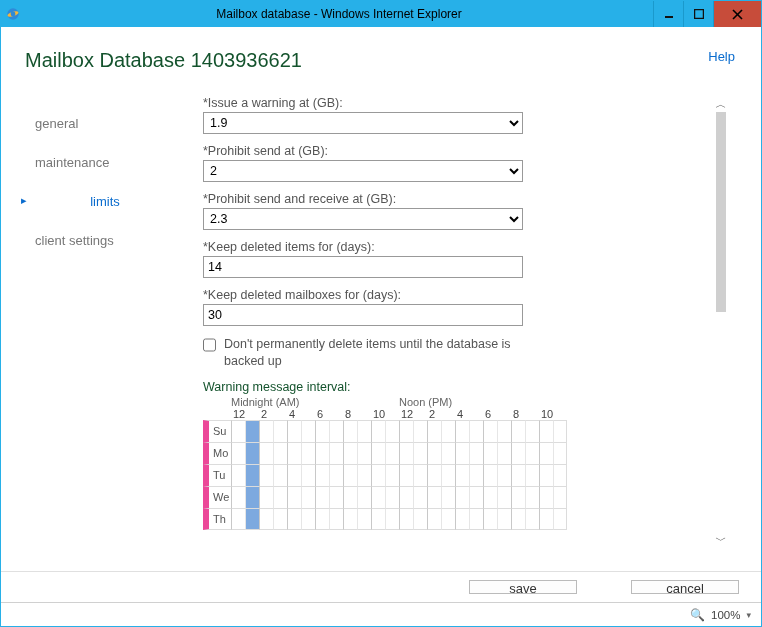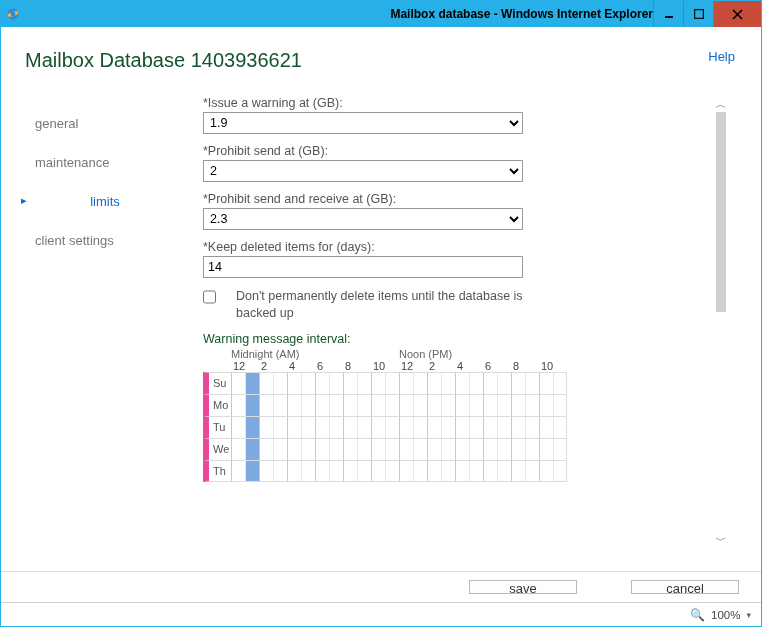--- a/index.html
+++ b/index.html
@@ -1,39 +1,39 @@
 <!DOCTYPE html>
 <html><head>
 <meta charset="utf-8">
 <style>
   * { box-sizing: border-box; margin: 0; padding: 0; }
   body { font-family: "Segoe UI", Arial, sans-serif; background: #fff; width: 762px; height: 627px; overflow: hidden; }
   .window { width: 762px; height: 627px; border: 1px solid #27b0e8; display: flex; flex-direction: column; background: #fff; }
   .titlebar { height: 26px; background: #27b0e8; display: flex; align-items: stretch; color: #222; font-size: 12px; }
   .titlebar .favicon { width: 24px; display: flex; align-items: center; justify-content: center; }
-  .titlebar .title { flex: 1; text-align: right; line-height: 26px; color: #000; font-weight: bold; }
+  .titlebar .title { flex: 1; text-align: center; line-height: 26px; color: #000; }
   .titlebar .btns { display: flex; }
   .titlebar .btn { width: 30px; border-left: 1px solid #1a99cc; display: flex; align-items: center; justify-content: center; background: #27b0e8; }
   .titlebar .btn.close { background: #c74c3a; color: #fff; width: 48px; }
   .titlebar .btn svg { display: block; }
   .chrome-gap { height: 8px; background: #fff; }
   .content { flex: 1; position: relative; padding: 14px 24px 0 24px; overflow: hidden; }
   .help { position: absolute; top: 14px; right: 26px; color: #0a6cce; font-size: 13px; cursor: pointer; }
   .page-title { font-size: 20px; font-weight: 400; color: #14532d; margin-bottom: 24px; }
   .body-row { display: flex; gap: 28px; height: calc(100% - 70px); position: relative; }
   .sidebar { width: 150px; flex-shrink: 0; font-size: 13px; color: #777; }
   .sidebar .item { padding: 4px 0 4px 10px; cursor: pointer; position: relative; margin-top: 16px; }
   .sidebar .item.selected { color: #0a6cce; text-align: center; }
   .sidebar .item.selected::before { content: "▸"; position: absolute; left: -4px; top: 4px; font-size: 11px; color: #0a6cce; }
   .main { flex: 1; font-size: 12.5px; color: #444; padding-right: 40px; overflow: hidden; }
   .field { margin-bottom: 10px; }
   .field label { display: block; margin-bottom: 2px; color: #555; }
   .field select, .field input[type=text] { width: 320px; height: 22px; border: 1px solid #999; font-size: 12.5px; padding: 0 4px; font-family: inherit; background: #fff; }
   .field select { padding: 0 2px; }
-  .checkbox-row { display: flex; align-items: flex-start; gap: 20px; margin: 6px 0 10px 0; max-width: 330px; }
+  .checkbox-row { display: flex; align-items: flex-start; gap: 8px; margin: 6px 0 10px 0; max-width: 330px; }
   .checkbox-row input { margin-top: 2px; width: 14px; height: 14px; accent-color: #555; }
   .checkbox-row span { color: #555; line-height: 1.35; }
   .interval-label { margin-bottom: 2px; color: #14532d; }
   .schedule { margin-top: 2px; }
   .schedule .top-labels { display: flex; font-size: 11px; color: #666; }
   .schedule .top-labels .dayhdr { width: 28px; }
   .schedule .top-labels .half { width: 168px; }
   .schedule .hours { display: flex; font-size: 11px; color: #444; }
   .schedule .hours .dayhdr { width: 28px; }
   .schedule .hours .h { width: 28px; text-align: left; padding-left: 2px; }
@@ -110,20 +110,24 @@
           <select><option>2</option></select>
         </div>
         <div class="field">
           <label>*Prohibit send and receive at (GB):</label>
           <select><option>2.3</option></select>
         </div>
         <div class="field">
           <label>*Keep deleted items for (days):</label>
           <input type="text" value="14" style="">
         </div>
+        <div class="field">
+          <label>*Keep deleted mailboxes for (days):</label>
+          <input type="text" value="30" style="">
+        </div>
         <div class="checkbox-row">
           <input type="checkbox" style="">
           <span>Don't permanently delete items until the database is backed up</span>
         </div>
         <div class="interval-label">Warning message interval:</div>
 
         <div class="schedule">
           <div class="top-labels">
             <div class="dayhdr"></div>
             <div class="half">Midnight (AM)</div>

